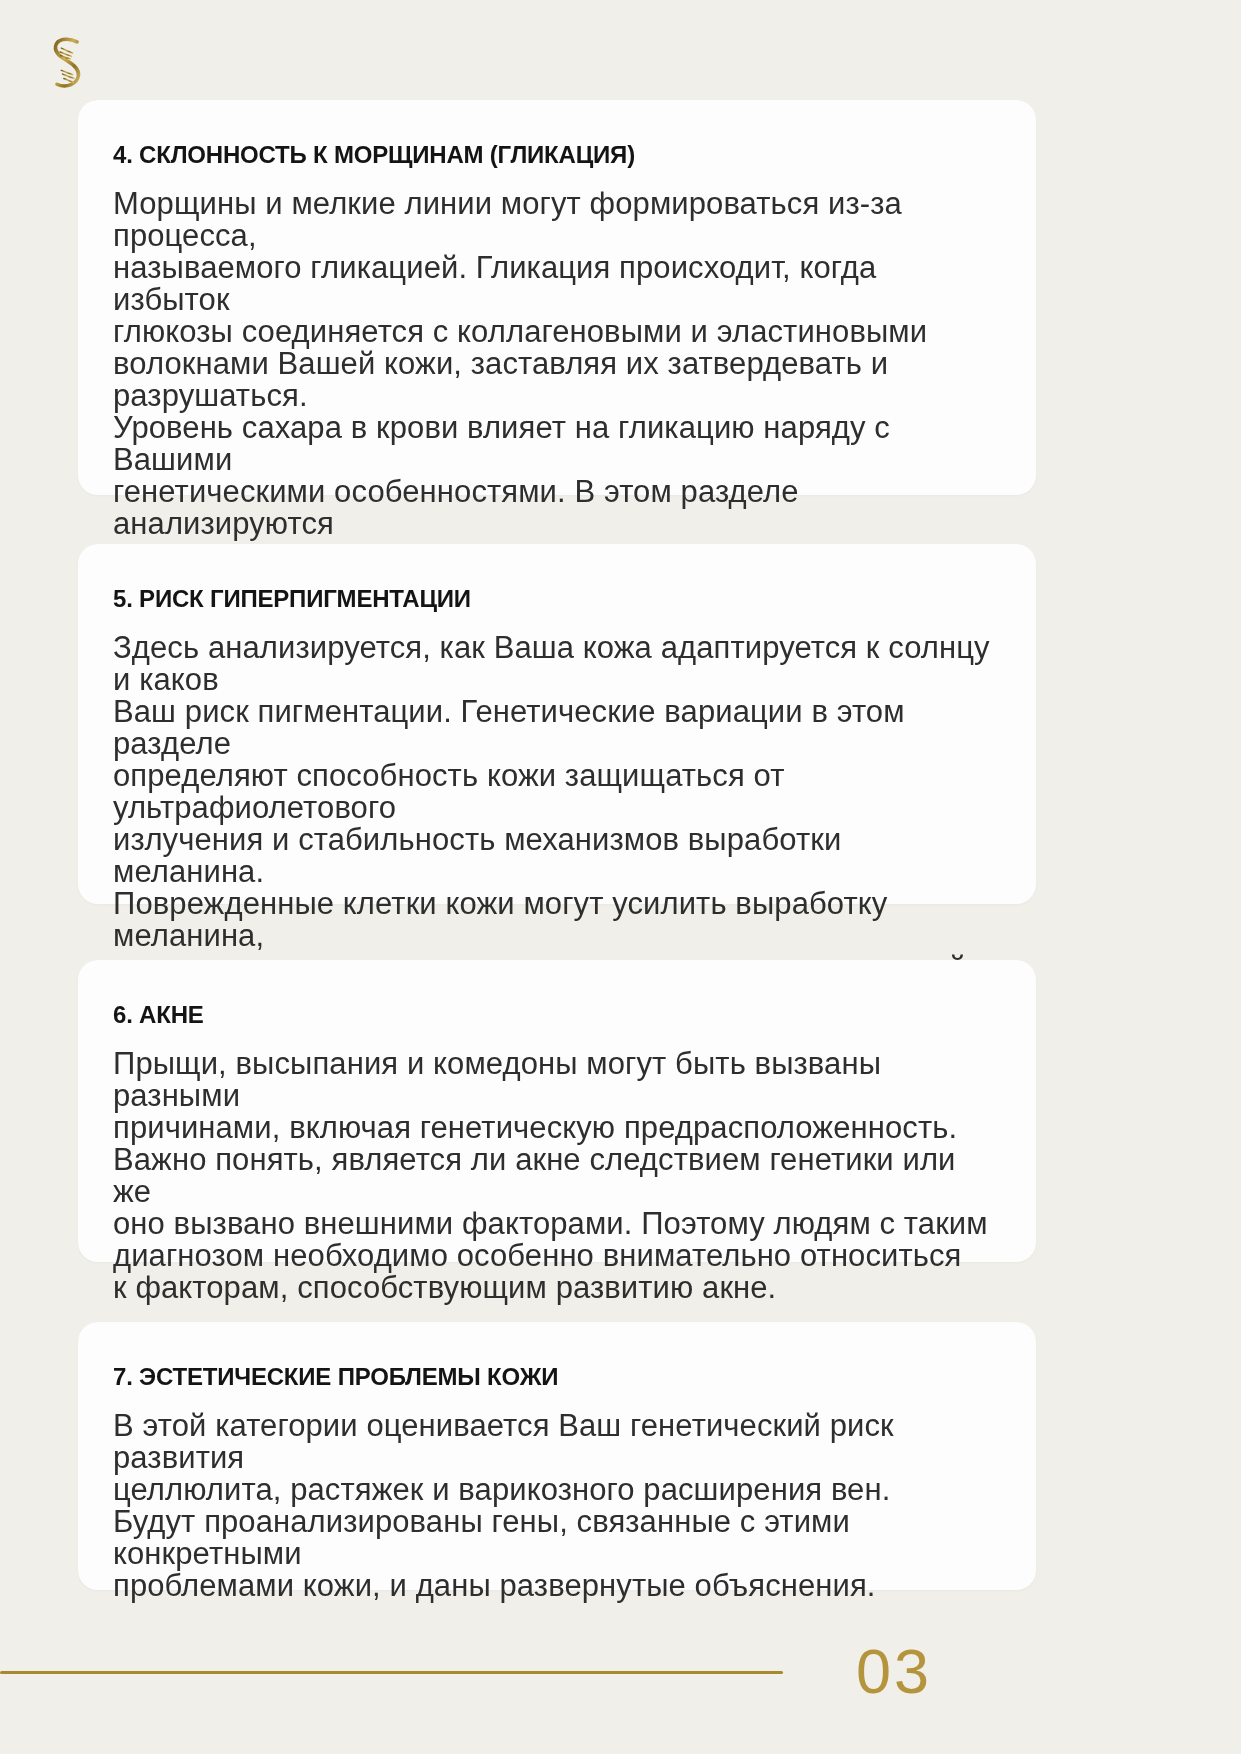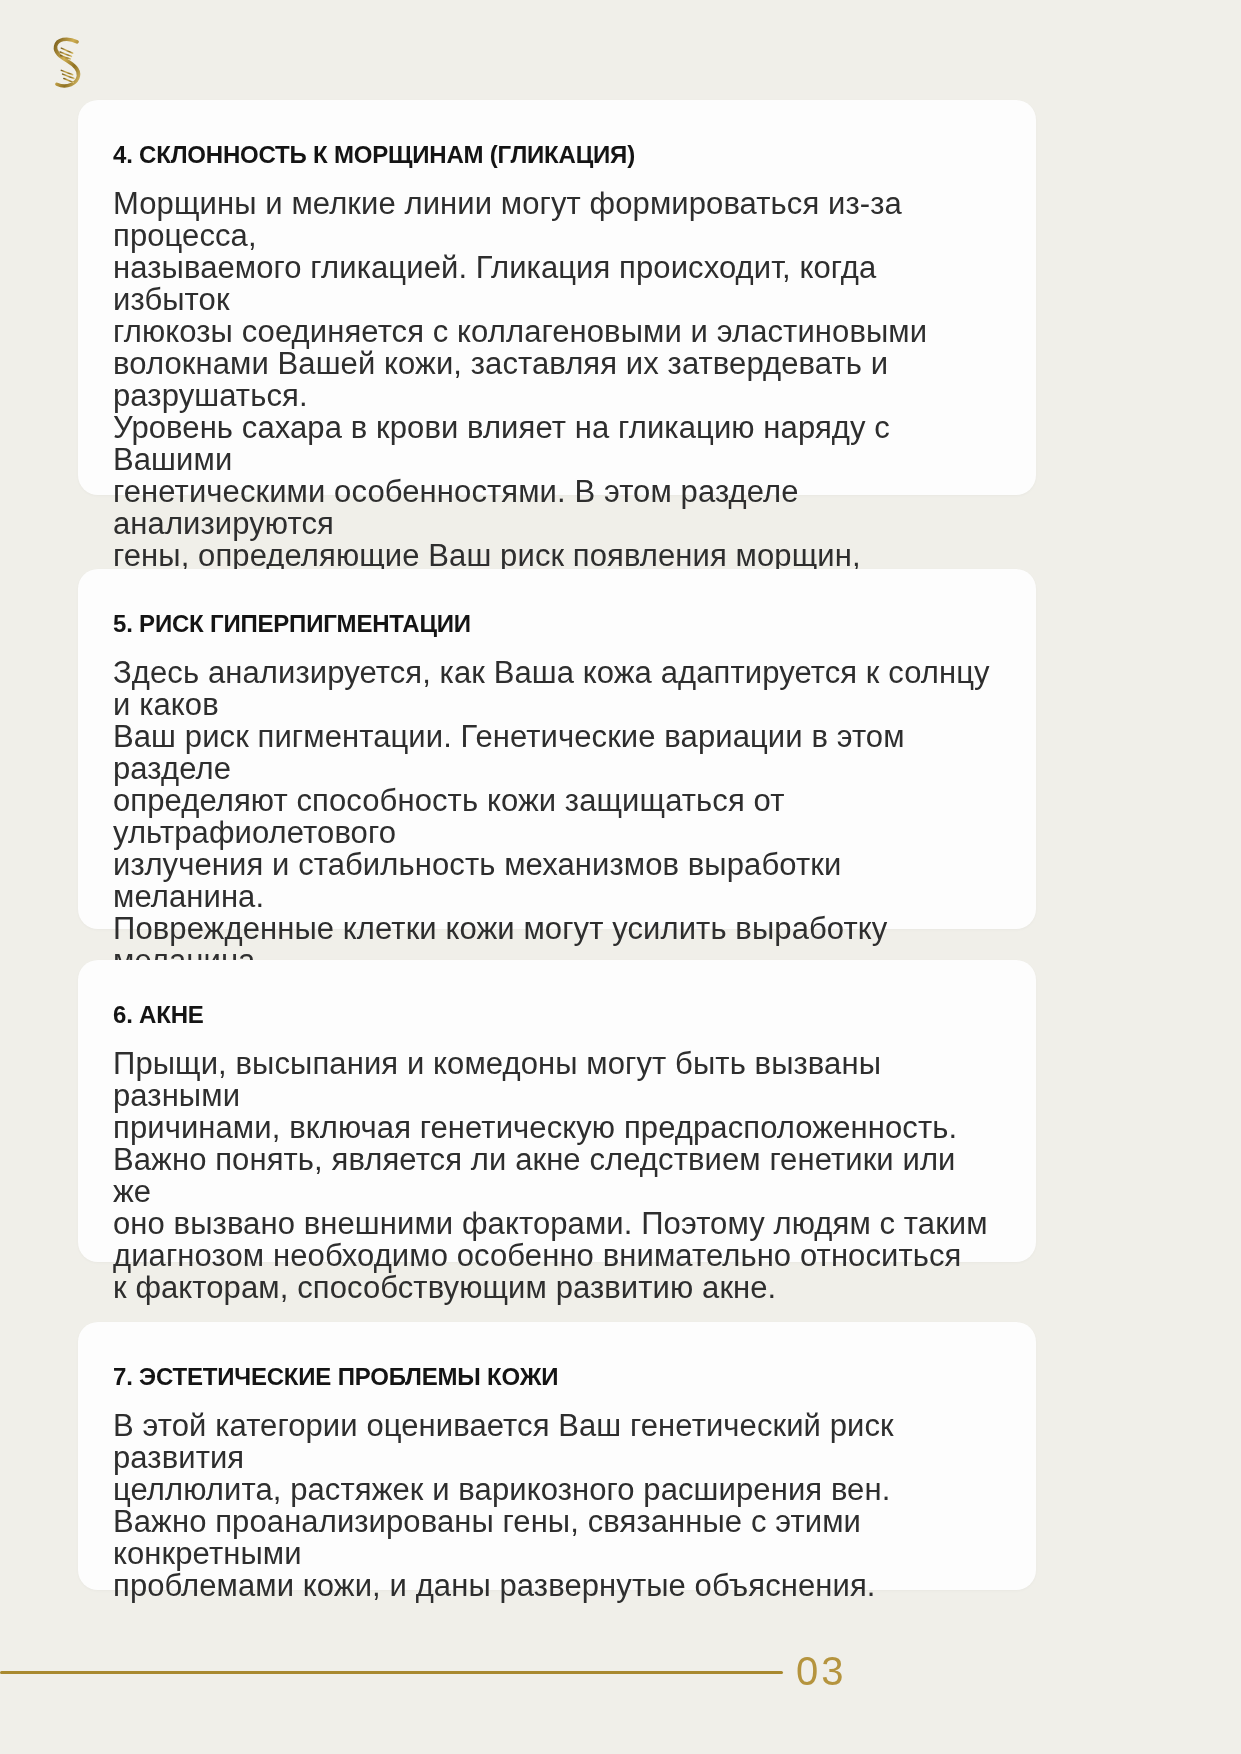--- a/index.html
+++ b/index.html
@@ -22,21 +22,21 @@
   .card {
     position: absolute;
     left: 78px;
     width: 958px;
     background: #fdfdfd;
     border-radius: 20px;
     box-shadow: 0 1px 3px rgba(0,0,0,0.03);
     padding: 36px 36px 40px 35px;
   }
   .card-1 { top: 100px;  height: 395px; }
-  .card-2 { top: 569px;  height: 360px; }
+  .card-2 { top: 544px;  height: 360px; }
   .card-3 { top: 960px;  height: 302px; }
   .card-4 { top: 1322px; height: 268px; }
   .card-title {
     font-size: 24px;
     font-weight: bold;
     color: #141414;
     letter-spacing: -0.2px;
     line-height: 37px;
   }
   .card-body {
@@ -51,23 +51,23 @@
     position: absolute;
     left: 0;
     top: 1671px;
     width: 783px;
     height: 3px;
     background: #a8892f;
     border-radius: 2px;
   }
   .page-number {
     position: absolute;
-    left: 796px;
+    left: 856px;
     top: 1648px;
-    font-size: 40px;
+    font-size: 63px;
     line-height: 47px;
     font-weight: 400;
     letter-spacing: 3px;
     color: #b5943e;
   }
 </style>
 </head>
 <body>
 
 <div class="logo">
@@ -122,18 +122,18 @@
 Важно понять, является ли акне следствием генетики или же
 оно вызвано внешними факторами. Поэтому людям с таким
 диагнозом необходимо особенно внимательно относиться
 к факторам, способствующим развитию акне.</p>
 </section>
 
 <section class="card card-4">
   <h2 class="card-title">7. ЭСТЕТИЧЕСКИЕ ПРОБЛЕМЫ КОЖИ</h2>
   <p class="card-body">В этой категории оценивается Ваш генетический риск развития
 целлюлита, растяжек и варикозного расширения вен.
-Важно проанализированы гены, связанные с этими конкретными
+Будут проанализированы гены, связанные с этими конкретными
 проблемами кожи, и даны развернутые объяснения.</p>
 </section>
 
 <div class="footer-line"></div>
 <div class="page-number">03</div>
 
 </body></html>

